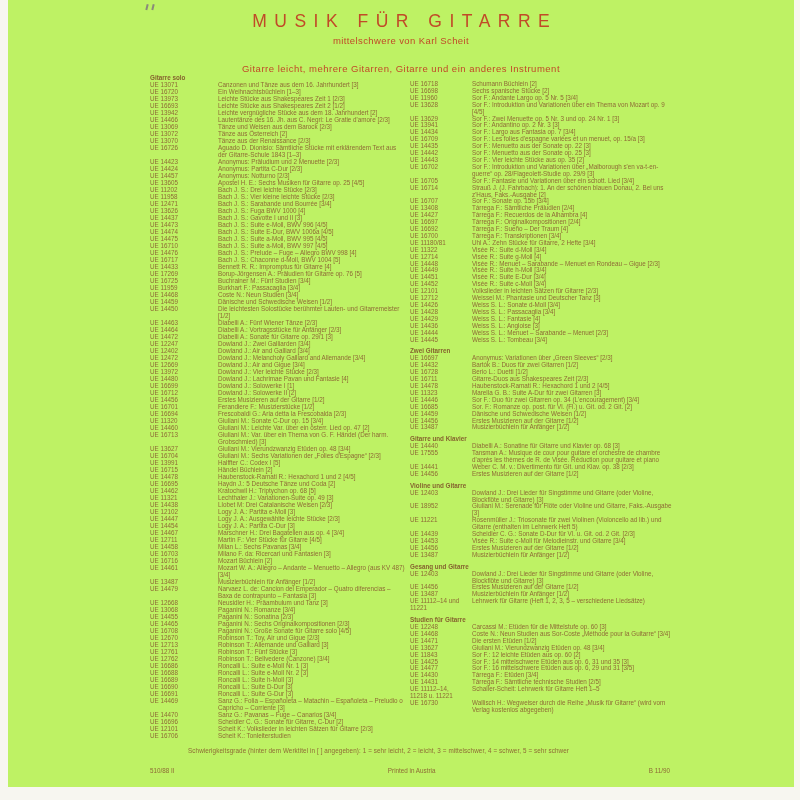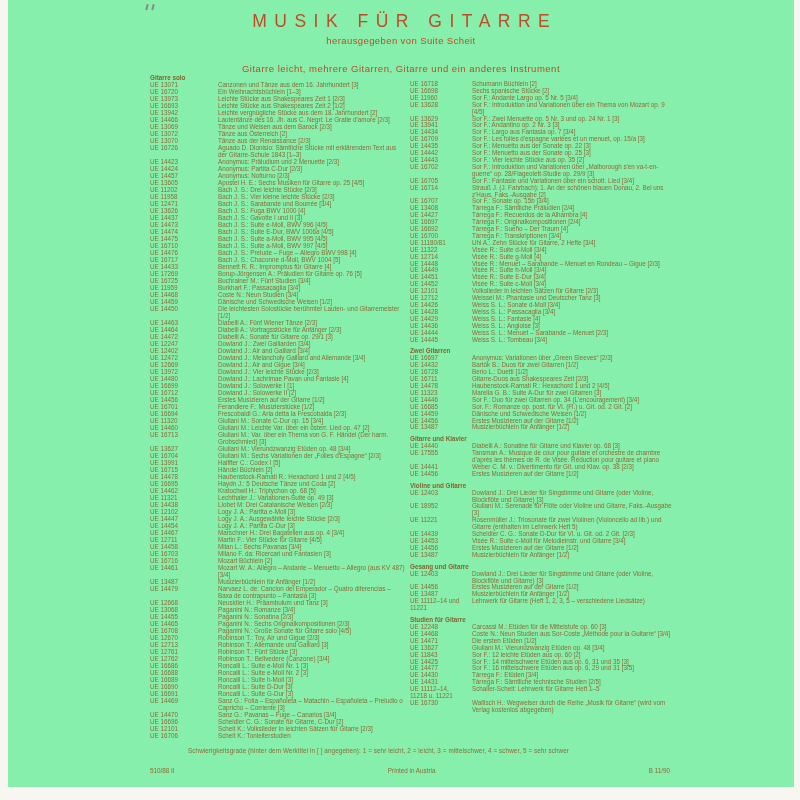--- a/index.html
+++ b/index.html
@@ -4,21 +4,21 @@
 <style>
   html,body { margin:0; padding:0; }
   body {
     width:800px; height:800px; position:relative;
     background:#f7f6f0;
     font-family:"Liberation Sans", sans-serif;
     -webkit-font-smoothing:antialiased;
   }
   .paper {
     position:absolute; left:8px; top:0; width:786px; height:787px;
-    background:#86efac;
+    background:#bef264;
     overflow:hidden;
   }
   .mark { position:absolute; background:#8a8a7a; width:1.6px; height:6px; transform:rotate(14deg); }
   .mark.m1 { left:138px; top:4px; }
   .mark.m2 { left:144px; top:4px; }
 
   .header { text-align:center; padding-top:11px; color:#c14a28; }
   .title  { font-size:17.5px; letter-spacing:7.5px; text-indent:7.5px; font-weight:normal; }
   .subtitle { font-size:9.5px; margin-top:3px; letter-spacing:0.4px; }
   .tagline  { font-size:9.5px; margin-top:17px; letter-spacing:0.5px; }
@@ -52,21 +52,21 @@
 </style>
 </head>
 <body>
 
 <div class="paper">
   <div class="mark m1"></div>
   <div class="mark m2"></div>
 
   <div class="header">
     <div class="title">MUSIK FÜR GITARRE</div>
-    <div class="subtitle">herausgegeben von Suite Scheit</div>
+    <div class="subtitle">mittelschwere von Karl Scheit</div>
     <div class="tagline">Gitarre leicht, mehrere Gitarren, Gitarre und ein anderes Instrument</div>
   </div>
 
   <div class="cols">
     <div class="col col-left">
         <div class="block">
           <div class="sec-heading">Gitarre solo</div>
           <div class="entry">
             <span class="num">UE 13071</span>
             <span class="tit">Canzonen und Tänze aus dem 16. Jahrhundert [3]</span>

